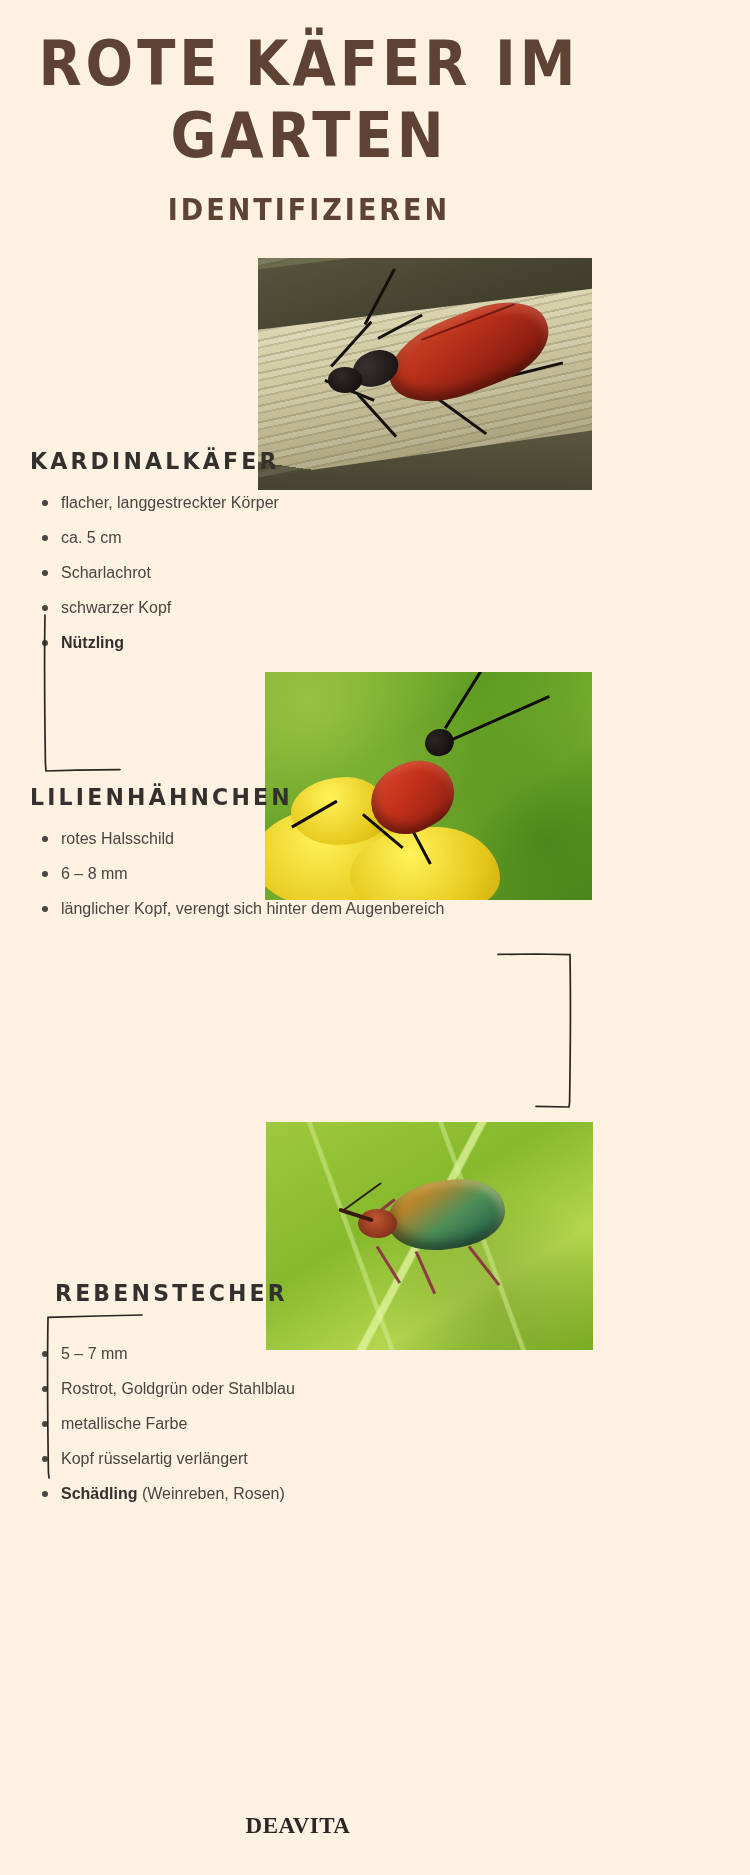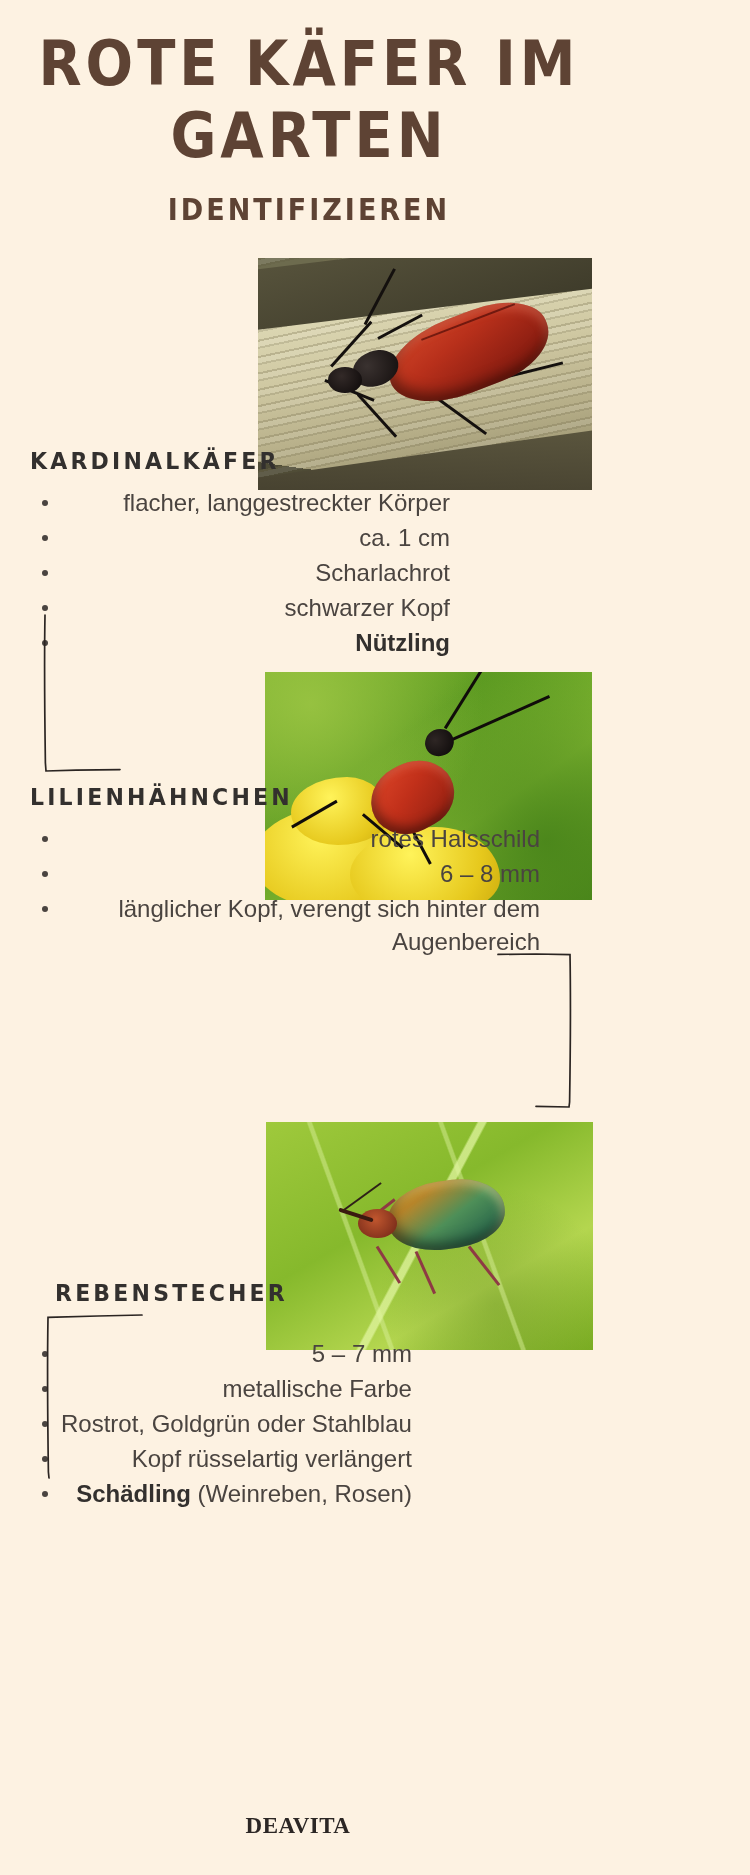--- a/index.html
+++ b/index.html
@@ -157,26 +157,25 @@
     letter-spacing: 3.2px;
     color: #33302e;
     text-transform: uppercase;
     transform: scaleY(1.08);
     transform-origin: left center;
   }
   ul.bullets { list-style: none; margin-top: 13px; }
   ul.bullets li {
     position: relative;
     padding-left: 31px;
-    font-size: 24px;
+    font-size: 16px;
     line-height: 33px;
     color: #4a4440;
     font-weight: 400;
     margin-bottom: 2px;
-    text-align: right;
   }
   ul.bullets li::before {
     content: "";
     position: absolute; left: 12px; top: 14px;
     width: 6px; height: 6px; border-radius: 50%;
     background: #4a4440;
   }
   ul.bullets li b { font-weight: 700; color: #33302e; }
 
   
@@ -218,21 +217,21 @@
     <div class="beetle1-body"></div>
     <div class="beetle1-elytra-line"></div>
     <div class="beetle1-thorax"></div>
     <div class="beetle1-head"></div>
   </div>
 
   <div class="section" style="left:30px; top:448px; width:420px;">
     <div class="sec-heading">KARDINALKÄFER</div>
     <ul class="bullets">
       <li><span>flacher, langgestreckter Körper</span></li>
-      <li><span>ca. 1 cm</span></li>
+      <li><span>ca. 5 cm</span></li>
       <li><span>Scharlachrot</span></li>
       <li><span>schwarzer Kopf</span></li>
       <li><b>Nützling</b><span></span></li>
     </ul>
   </div>
 
   <div class="bracket" style="left:42px; top:613px;">
     <svg width="90" height="165" viewBox="0 0 90 165" fill="none">
       <path d="M3 2 C2.2 45, 2.6 95, 3.4 150 L4 158 L34 157.2 L78 156.6" stroke="#2b2522" stroke-width="1.7" stroke-linecap="round" fill="none"></path>
     </svg>
@@ -276,22 +275,22 @@
     <div class="pink-leg" style="left:24%;top:38%;width:14%;height:2.4px;background:#2e2018;transform:rotate(-36deg);"></div>
     <div class="weevil-body"></div>
     <div class="weevil-head"></div>
     <div class="rostrum"></div>
   </div>
 
   <div class="section" style="left:30px; top:1280px; width:430px;">
     <div class="sec-heading" style="position:absolute; top:0px; left:25px;">REBENSTECHER</div>
     <ul class="bullets" style="position:absolute; top:44px; left:0;">
       <li><span>5 – 7 mm</span></li>
+      <li><span>Rostrot, Goldgrün oder Stahlblau</span></li>
       <li><span>metallische Farbe</span></li>
-      <li><span>Rostrot, Goldgrün oder Stahlblau</span></li>
       <li><span>Kopf rüsselartig verlängert</span></li>
       <li><b>Schädling</b><span> (Weinreben, Rosen)</span></li>
     </ul>
   </div>
 
   <div class="bracket" style="left:42px; top:1312px;">
     <svg width="110" height="170" viewBox="0 0 110 170" fill="none">
       <path d="M100 3 L56 4 L6 5.4 C5.2 50, 5.6 105, 6.4 160 L7 166" stroke="#2b2522" stroke-width="1.7" stroke-linecap="round" fill="none"></path>
     </svg>
   </div>

